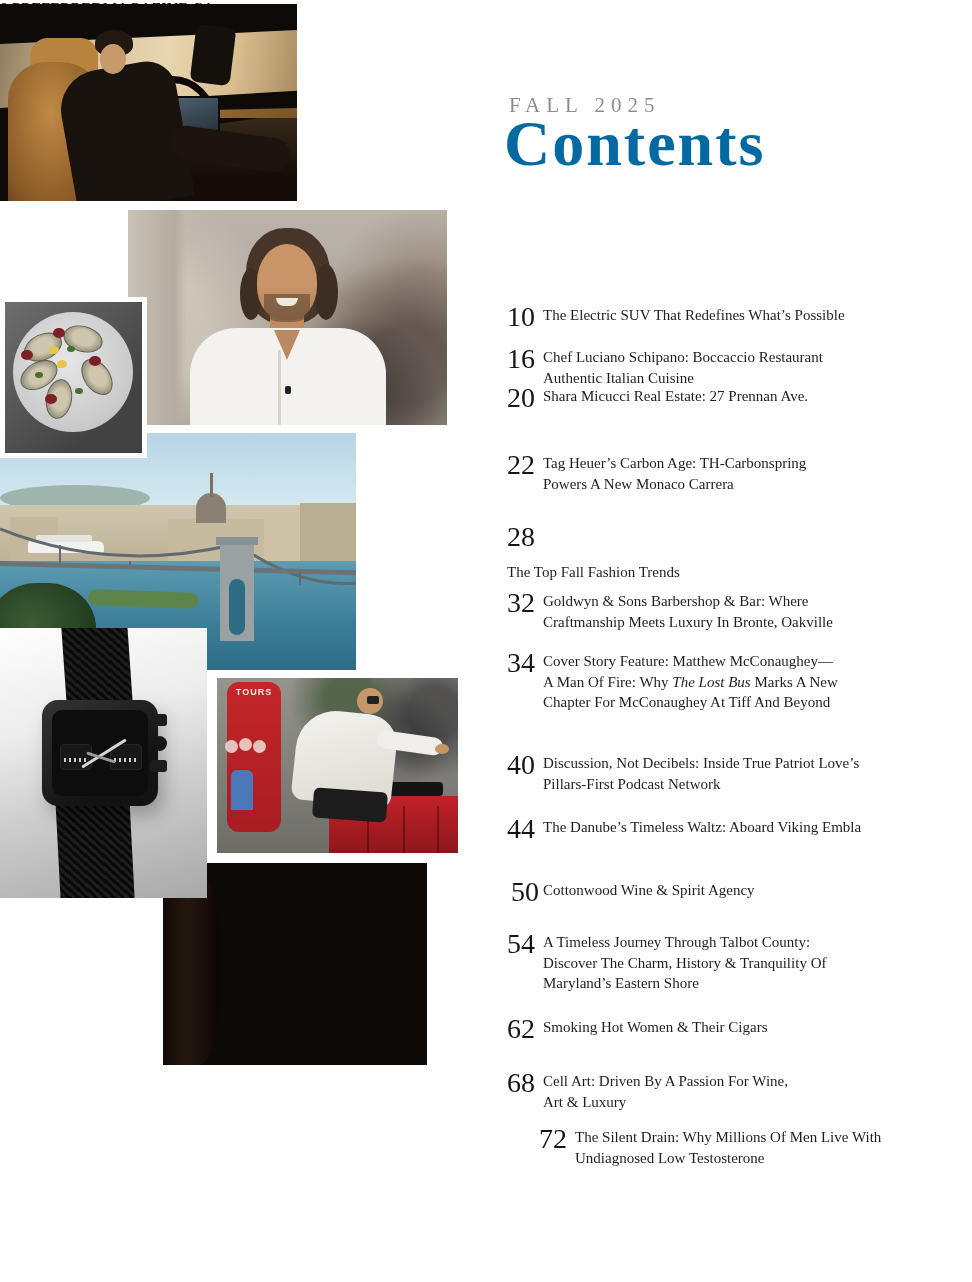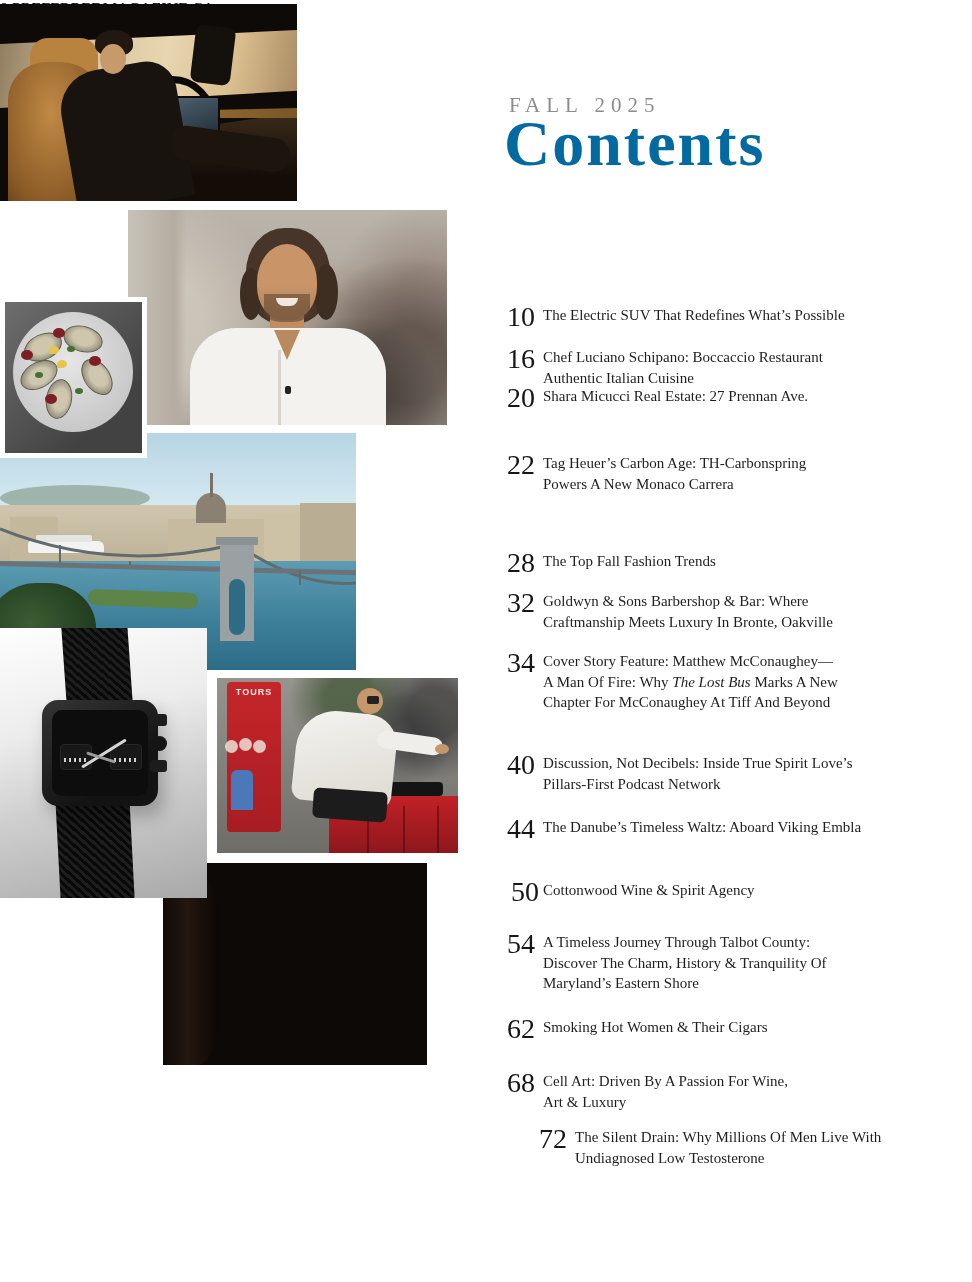--- a/index.html
+++ b/index.html
@@ -115,21 +115,21 @@
   #watch .crown{left:152px;top:108px;width:15px;height:15px;background:#151515;border-radius:50%;}
   #watch .push2{left:150px;top:132px;width:17px;height:12px;background:#1c1c1c;border-radius:3px;}
 
   
   #chef{left:217px;top:678px;width:241px;height:175px;z-index:3;
       background:
         radial-gradient(circle at 90% 20%, rgba(40,40,42,.6) 0 10%, transparent 26%),
         radial-gradient(circle at 78% 35%, rgba(60,60,62,.5) 0 8%, transparent 22%),
         radial-gradient(circle at 55% 12%, rgba(70,90,60,.8) 0 12%, transparent 30%),
         linear-gradient(180deg,#96948e,#7b7974 70%,#6e6c66);}
-  #chef .banner{left:10px;top:4px;width:54px;height:150px;background:linear-gradient(180deg,#c5262a,#a81d22);border-radius:4px;}
+  #chef .banner{left:10px;top:4px;width:54px;height:150px;background:linear-gradient(180deg,#c5262a,#a81d22);border-radius:12px;}
   #chef .banner .txt{position:absolute;left:0;top:5px;width:54px;text-align:center;
       font-family:"Liberation Sans",sans-serif;font-weight:700;font-size:9px;color:#f5eadc;letter-spacing:1px;}
   #chef .c1,#chef .c2,#chef .c3{position:absolute;width:13px;height:13px;border-radius:50%;background:rgba(240,235,225,.8);}
   #chef .c1{left:8px;top:62px;} #chef .c2{left:22px;top:60px;} #chef .c3{left:36px;top:62px;}
   #chef .bplayer{left:14px;top:92px;width:22px;height:40px;background:#4a78b8;border-radius:6px 6px 0 0;}
   #chef .jacket{left:78px;top:34px;width:100px;height:92px;background:linear-gradient(160deg,#f4f3ef,#ddd9d2);border-radius:40px 30px 12px 12px;transform:rotate(6deg);}
   #chef .head{left:140px;top:10px;width:26px;height:26px;background:#c59ظ;background:#c5976a;border-radius:50%;}
   #chef .headset{left:150px;top:18px;width:12px;height:8px;background:#222;border-radius:2px;}
   #chef .armR{left:160px;top:56px;width:66px;height:18px;background:#efeeea;border-radius:10px;transform:rotate(8deg);}
   #chef .hand{left:218px;top:66px;width:14px;height:10px;background:#c5976a;border-radius:50%;}
@@ -371,36 +371,36 @@
   </div>
   <div class="toc-row" style="top:383px;">
     <div class="toc-num">20</div>
     <div class="toc-text">Shara Micucci Real Estate: 27 Prennan Ave.</div>
   </div>
   <div class="toc-row" style="top:450px;">
     <div class="toc-num">22</div>
     <div class="toc-text">Tag Heuer’s Carbon Age: TH-Carbonspring
 Powers A New Monaco Carrera</div>
   </div>
-  <div class="toc-row" style="top:548px;">
+  <div class="toc-row" style="top:522px;flex-direction:column;">
     <div class="toc-num">28</div>
     <div class="toc-text">The Top Fall Fashion Trends</div>
   </div>
   <div class="toc-row" style="top:588px;">
     <div class="toc-num">32</div>
     <div class="toc-text">Goldwyn &amp; Sons Barbershop &amp; Bar: Where
 Craftmanship Meets Luxury In Bronte, Oakville</div>
   </div>
   <div class="toc-row" style="top:648px;">
     <div class="toc-num">34</div>
     <div class="toc-text"><span>Cover Story Feature: Matthew McConaughey—</span><br><span>A Man Of Fire: Why </span><span class="it">The Lost Bus</span><span> Marks A New</span><br><span>Chapter For McConaughey At Tiff And Beyond</span></div>
   </div>
   <div class="toc-row" style="top:750px;">
     <div class="toc-num">40</div>
-    <div class="toc-text">Discussion, Not Decibels: Inside True Spirit Love’s
+    <div class="toc-text">Discussion, Not Decibels: Inside True Patriot Love’s
 Pillars-First Podcast Network</div>
   </div>
   <div class="toc-row" style="top:814px;">
     <div class="toc-num">44</div>
     <div class="toc-text">The Danube’s Timeless Waltz: Aboard Viking Embla</div>
   </div>
   <div class="toc-row" style="top:877px;text-align:center;">
     <div class="toc-num">50</div>
     <div class="toc-text">Cottonwood Wine &amp; Spirit Agency</div>
   </div>

